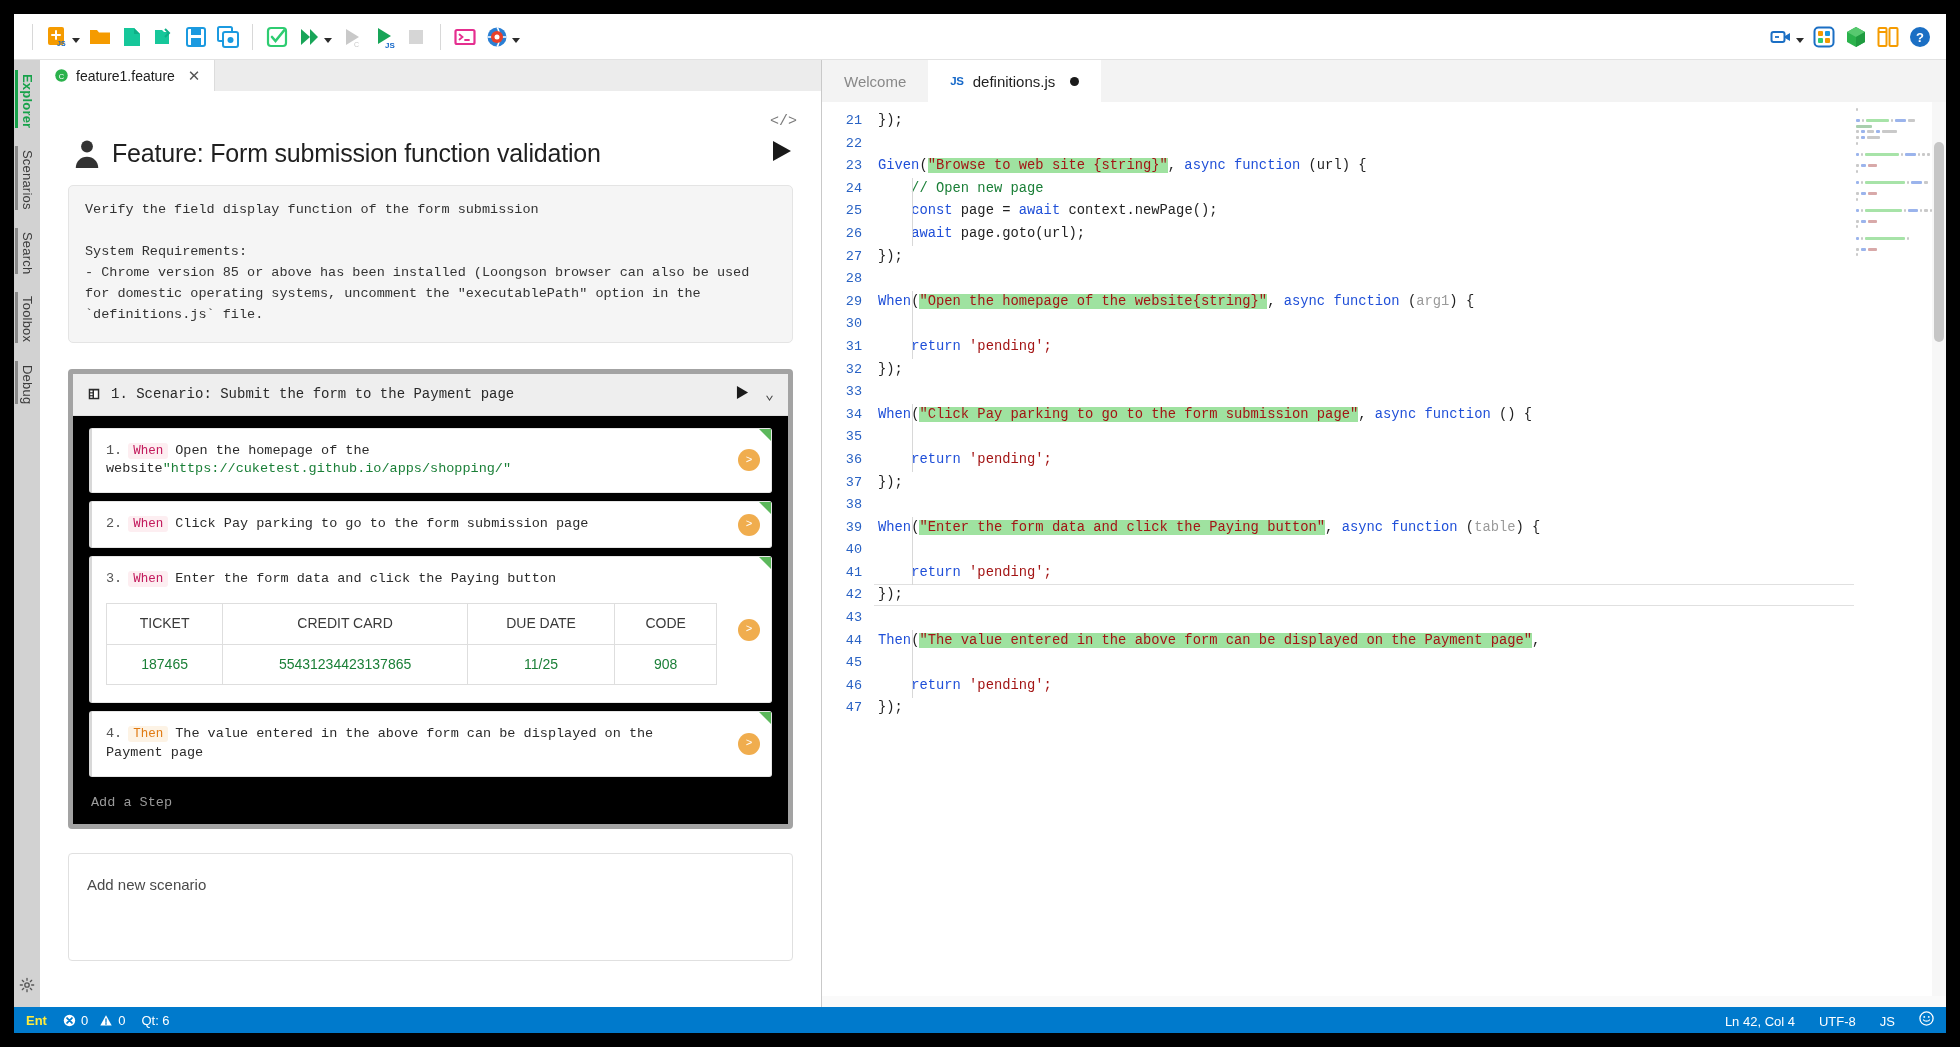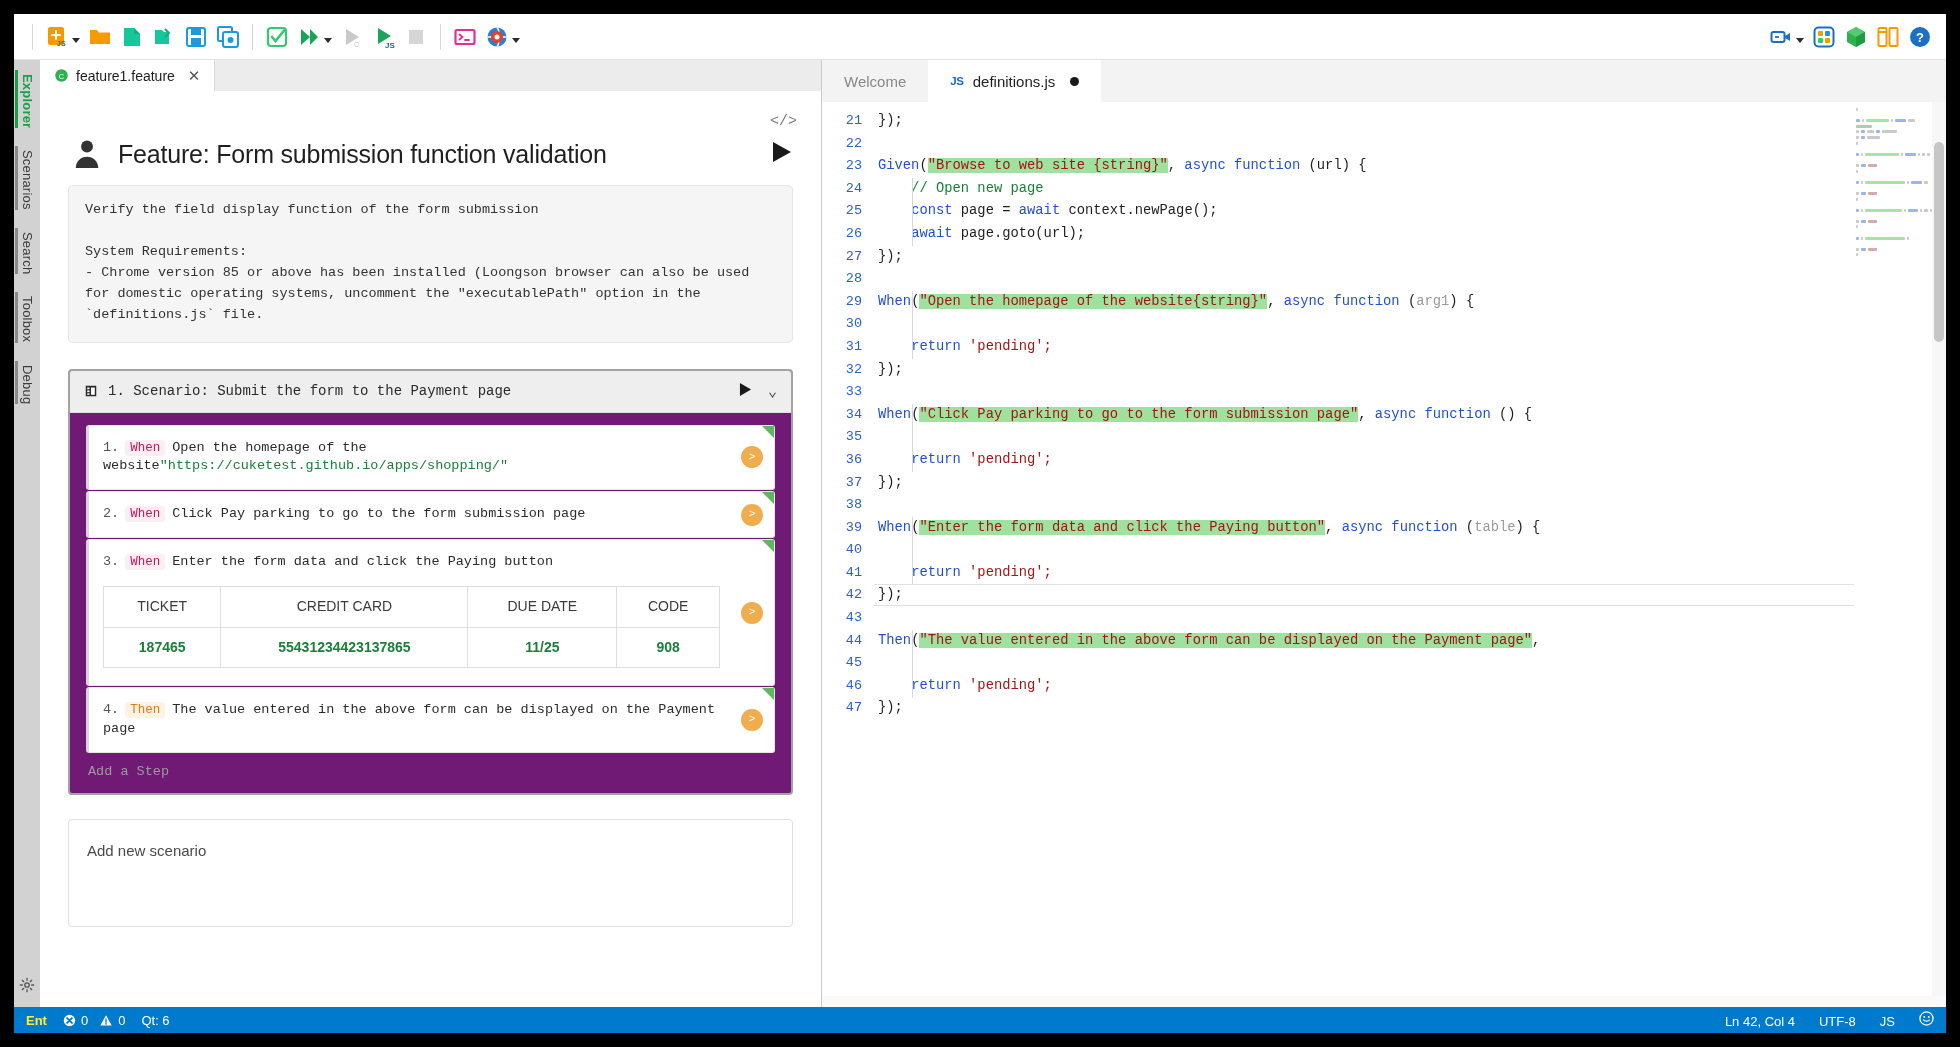--- a/index.html
+++ b/index.html
@@ -90,62 +90,62 @@
 
   .feature-scroll { flex: 1; overflow: hidden; position: relative; padding: 0 28px; }
 
   .code-toggle {
     position: absolute; right: 24px; top: 22px;
     font-family: "Liberation Mono", monospace;
     font-size: 15px; color: #7b7b7b; cursor: pointer;
   }
 
   .feature-title-row {
-    display: flex; align-items: center; gap: 18px;
+    display: flex; gap: 12px;
     margin-top: 48px; padding-left: 6px;
   }
   .person-icon { width: 26px; height: 30px; flex: 0 0 auto; }
   .feature-title {
     font-size: 25px; color: #1f1f1f; font-weight: normal;
     letter-spacing: -0.2px;
   }
   .play-big { margin-left: auto; cursor: pointer; }
 
   .desc-box {
     margin-top: 16px;
     background: #f5f5f5; border: 1px solid #e4e4e4; border-radius: 5px;
     padding: 14px 16px 16px 16px;
     font-family: "Liberation Mono", monospace;
     font-size: 13.5px; color: #333; line-height: 1.55;
     white-space: pre-wrap;
   }
 
   .scenario-card {
     margin-top: 26px;
-    border: 2px solid #a3a3a3; border-radius: 4px;
-    background: #701a75;
+    border: 5px solid #a3a3a3; border-radius: 4px;
+    background: #000000;
     overflow: hidden;
   }
   .scenario-head {
     background: #eeeeee; border-bottom: 1px solid #e0e0e0;
     display: flex; align-items: center; gap: 10px;
     padding: 11px 14px;
     font-family: "Liberation Mono", monospace;
     font-size: 14px; color: #2a2a2a;
   }
   .scenario-head .sh-actions { margin-left: auto; display: flex; align-items: center; gap: 16px; }
   .chev { font-size: 15px; color: #444; cursor: pointer; }
 
   .steps { padding: 12px 16px 6px 16px; }
   .step {
     position: relative;
     border: 1px solid #e6e6e6;
     border-left: 3px solid #d8d8d8;
     border-radius: 3px;
-    margin-bottom: 1px;
+    margin-bottom: 8px;
     background: #fff;
     padding: 13px 54px 13px 14px;
     font-family: "Liberation Mono", monospace;
     font-size: 13.5px; color: #2b2b2b;
     line-height: 1.4;
   }
   .step .num { color: #555; margin-right: 6px; }
   .kw {
     background: #fdeef1; color: #c2185b;
     padding: 1px 5px; border-radius: 3px;
@@ -168,21 +168,21 @@
     cursor: pointer;
   }
 
   .dtable { width: 100%; border-collapse: collapse; margin-top: 14px; margin-bottom: 4px;
             font-family: "Liberation Sans", sans-serif; }
   .dtable th, .dtable td {
     border: 1px solid #dedede; padding: 10px 12px; text-align: center;
     font-weight: normal; font-size: 14px;
   }
   .dtable th { color: #3a3a3a; background: #fff; }
-  .dtable td { color: #1a7f37; font-weight: bold; }
+  .dtable td { color: #1a7f37; }
 
   .add-step {
     font-size: 13.5px; color: #9a9a9a; padding: 4px 0 14px 18px;
     font-family: "Liberation Mono", monospace; cursor: pointer;
   }
   .add-scenario {
     margin-top: 24px; border: 1px solid #e0e0e0; border-radius: 4px;
     background: #fff; padding: 22px 18px; color: #4a4a4a; font-size: 15px;
     cursor: pointer; min-height: 108px;
   }

